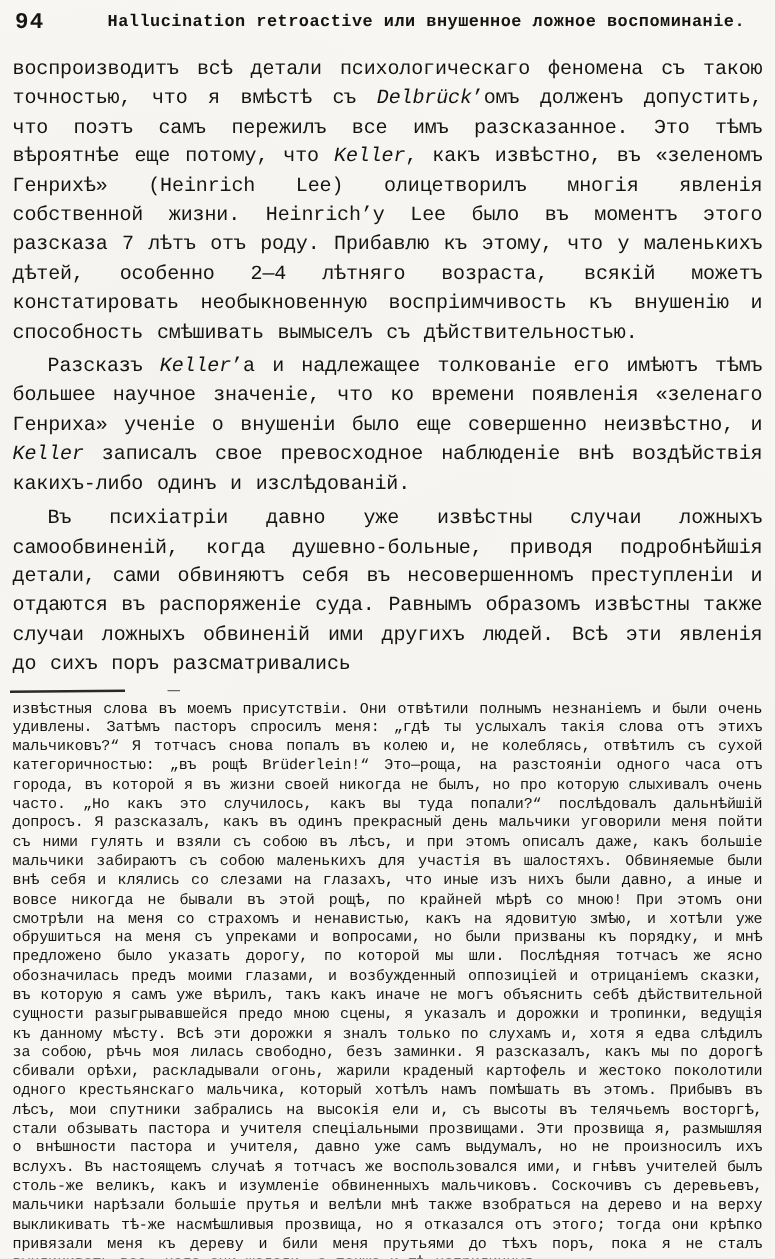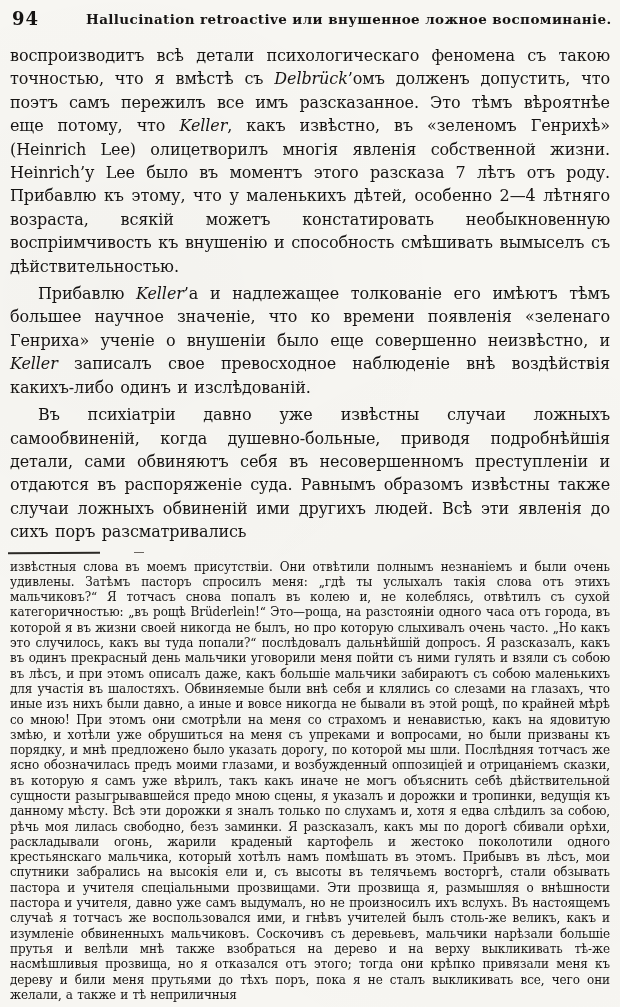--- a/index.html
+++ b/index.html
@@ -14,20 +14,21 @@
     height: 1007px;
     margin: 0 auto;
     background: #f7f6f2;
     color: #161413;
     overflow: hidden;
     box-sizing: border-box;
     padding: 6px 6px 0 6px;
     
     background-image: radial-gradient(circle at 20% 30%, rgba(0,0,0,0.015), transparent 40%),
                       radial-gradient(circle at 80% 70%, rgba(0,0,0,0.02), transparent 45%);
+    font-family: Liberation Mono, monospace;
   }
   .page-header {
     position: relative;
     height: 24px;
     margin-top: 2px;
     margin-bottom: 12px;
   }
   .page-number {
     position: absolute;
     left: 6px;
@@ -95,21 +96,21 @@
 <body>
 
 <div class="page">
   <header class="page-header">
     <span class="page-number">94</span>
     <span class="running-head">Hallucination retroactive или внушенное ложное воспоминаніе.</span>
   </header>
 
   <main class="main-text">
       <p class="para noindent"><span>воспроизводитъ всѣ детали психологическаго феномена съ такою точностью, что я вмѣстѣ съ </span><span class="it">Delbrück</span><span>’омъ долженъ допустить, что поэтъ самъ пережилъ все имъ разсказанное. Это тѣмъ вѣроятнѣе еще потому, что </span><span class="it">Keller</span><span>, какъ извѣстно, въ «зеленомъ Генрихѣ» (Heinrich Lee) олицетворилъ многія явленія собственной жизни. Heinrich’у Lee было въ моментъ этого разсказа 7 лѣтъ отъ роду. Прибавлю къ этому, что у маленькихъ дѣтей, особенно 2—4 лѣтняго возраста, всякій можетъ констатировать необыкновенную воспріимчивость къ внушенію и способность смѣшивать вымыселъ съ дѣйствительностью.</span></p>
-      <p class="para indent"><span>Прибавлю </span><span class="it">Keller</span><span>’а и надлежащее толкованіе его имѣютъ тѣмъ большее научное значеніе, что ко времени появленія «зеленаго Генриха» ученіе о внушеніи было еще совершенно неизвѣстно, и </span><span class="it">Keller</span><span> записалъ свое превосходное наблюденіе внѣ воздѣйствія какихъ-либо одинъ и изслѣдованій.</span></p>
+      <p class="para indent"><span>Разсказъ </span><span class="it">Keller</span><span>’а и надлежащее толкованіе его имѣютъ тѣмъ большее научное значеніе, что ко времени появленія «зеленаго Генриха» ученіе о внушеніи было еще совершенно неизвѣстно, и </span><span class="it">Keller</span><span> записалъ свое превосходное наблюденіе внѣ воздѣйствія какихъ-либо одинъ и изслѣдованій.</span></p>
       <p class="para indent"><span>Въ психіатріи давно уже извѣстны случаи ложныхъ самообвиненій, когда душевно-больные, приводя подробнѣйшія детали, сами обвиняютъ себя въ несовершенномъ преступленіи и отдаются въ распоряженіе суда. Равнымъ образомъ извѣстны также случаи ложныхъ обвиненій ими другихъ людей. Всѣ эти явленія до сихъ поръ разсматривались</span></p>
     </main>
 
   <div class="footnote-separator">
     <span class="rule"></span>
     <span class="speck"></span>
   </div>
 
   <section class="footnote">
       <p class="para noindent"><span>извѣстныя слова въ моемъ присутствіи. Они отвѣтили полнымъ незнаніемъ и были очень удивлены. Затѣмъ пасторъ спросилъ меня: „гдѣ ты услыхалъ такія слова отъ этихъ мальчиковъ?“ Я тотчасъ снова попалъ въ колею и, не колеблясь, отвѣтилъ съ сухой категоричностью: „въ рощѣ Brüderlein!“ Это—роща, на разстояніи одного часа отъ города, въ которой я въ жизни своей никогда не былъ, но про которую слыхивалъ очень часто. „Но какъ это случилось, какъ вы туда попали?“ послѣдовалъ дальнѣйшій допросъ. Я разсказалъ, какъ въ одинъ прекрасный день мальчики уговорили меня пойти съ ними гулять и взяли съ собою въ лѣсъ, и при этомъ описалъ даже, какъ большіе мальчики забираютъ съ собою маленькихъ для участія въ шалостяхъ. Обвиняемые были внѣ себя и клялись со слезами на глазахъ, что иные изъ нихъ были давно, а иные и вовсе никогда не бывали въ этой рощѣ, по крайней мѣрѣ со мною! При этомъ они смотрѣли на меня со страхомъ и ненавистью, какъ на ядовитую змѣю, и хотѣли уже обрушиться на меня съ упреками и вопросами, но были призваны къ порядку, и мнѣ предложено было указать дорогу, по которой мы шли. Послѣдняя тотчасъ же ясно обозначилась предъ моими глазами, и возбужденный оппозиціей и отрицаніемъ сказки, въ которую я самъ уже вѣрилъ, такъ какъ иначе не могъ объяснить себѣ дѣйствительной сущности разыгрывавшейся предо мною сцены, я указалъ и дорожки и тропинки, ведущія къ данному мѣсту. Всѣ эти дорожки я зналъ только по слухамъ и, хотя я едва слѣдилъ за собою, рѣчь моя лилась свободно, безъ заминки. Я разсказалъ, какъ мы по дорогѣ сбивали орѣхи, раскладывали огонь, жарили краденый картофель и жестоко поколотили одного крестьянскаго мальчика, который хотѣлъ намъ помѣшать въ этомъ. Прибывъ въ лѣсъ, мои спутники забрались на высокія ели и, съ высоты въ телячьемъ восторгѣ, стали обзывать пастора и учителя спеціальными прозвищами. Эти прозвища я, размышляя о внѣшности пастора и учителя, давно уже самъ выдумалъ, но не произносилъ ихъ вслухъ. Въ настоящемъ случаѣ я тотчасъ же воспользовался ими, и гнѣвъ учителей былъ столь-же великъ, какъ и изумленіе обвиненныхъ мальчиковъ. Соскочивъ съ деревьевъ, мальчики нарѣзали большіе прутья и велѣли мнѣ также взобраться на дерево и на верху выкликивать тѣ-же насмѣшливыя прозвища, но я отказался отъ этого; тогда они крѣпко привязали меня къ дереву и били меня прутьями до тѣхъ поръ, пока я не сталъ выкликивать все, чего они желали, а также и тѣ неприличныя</span></p>

